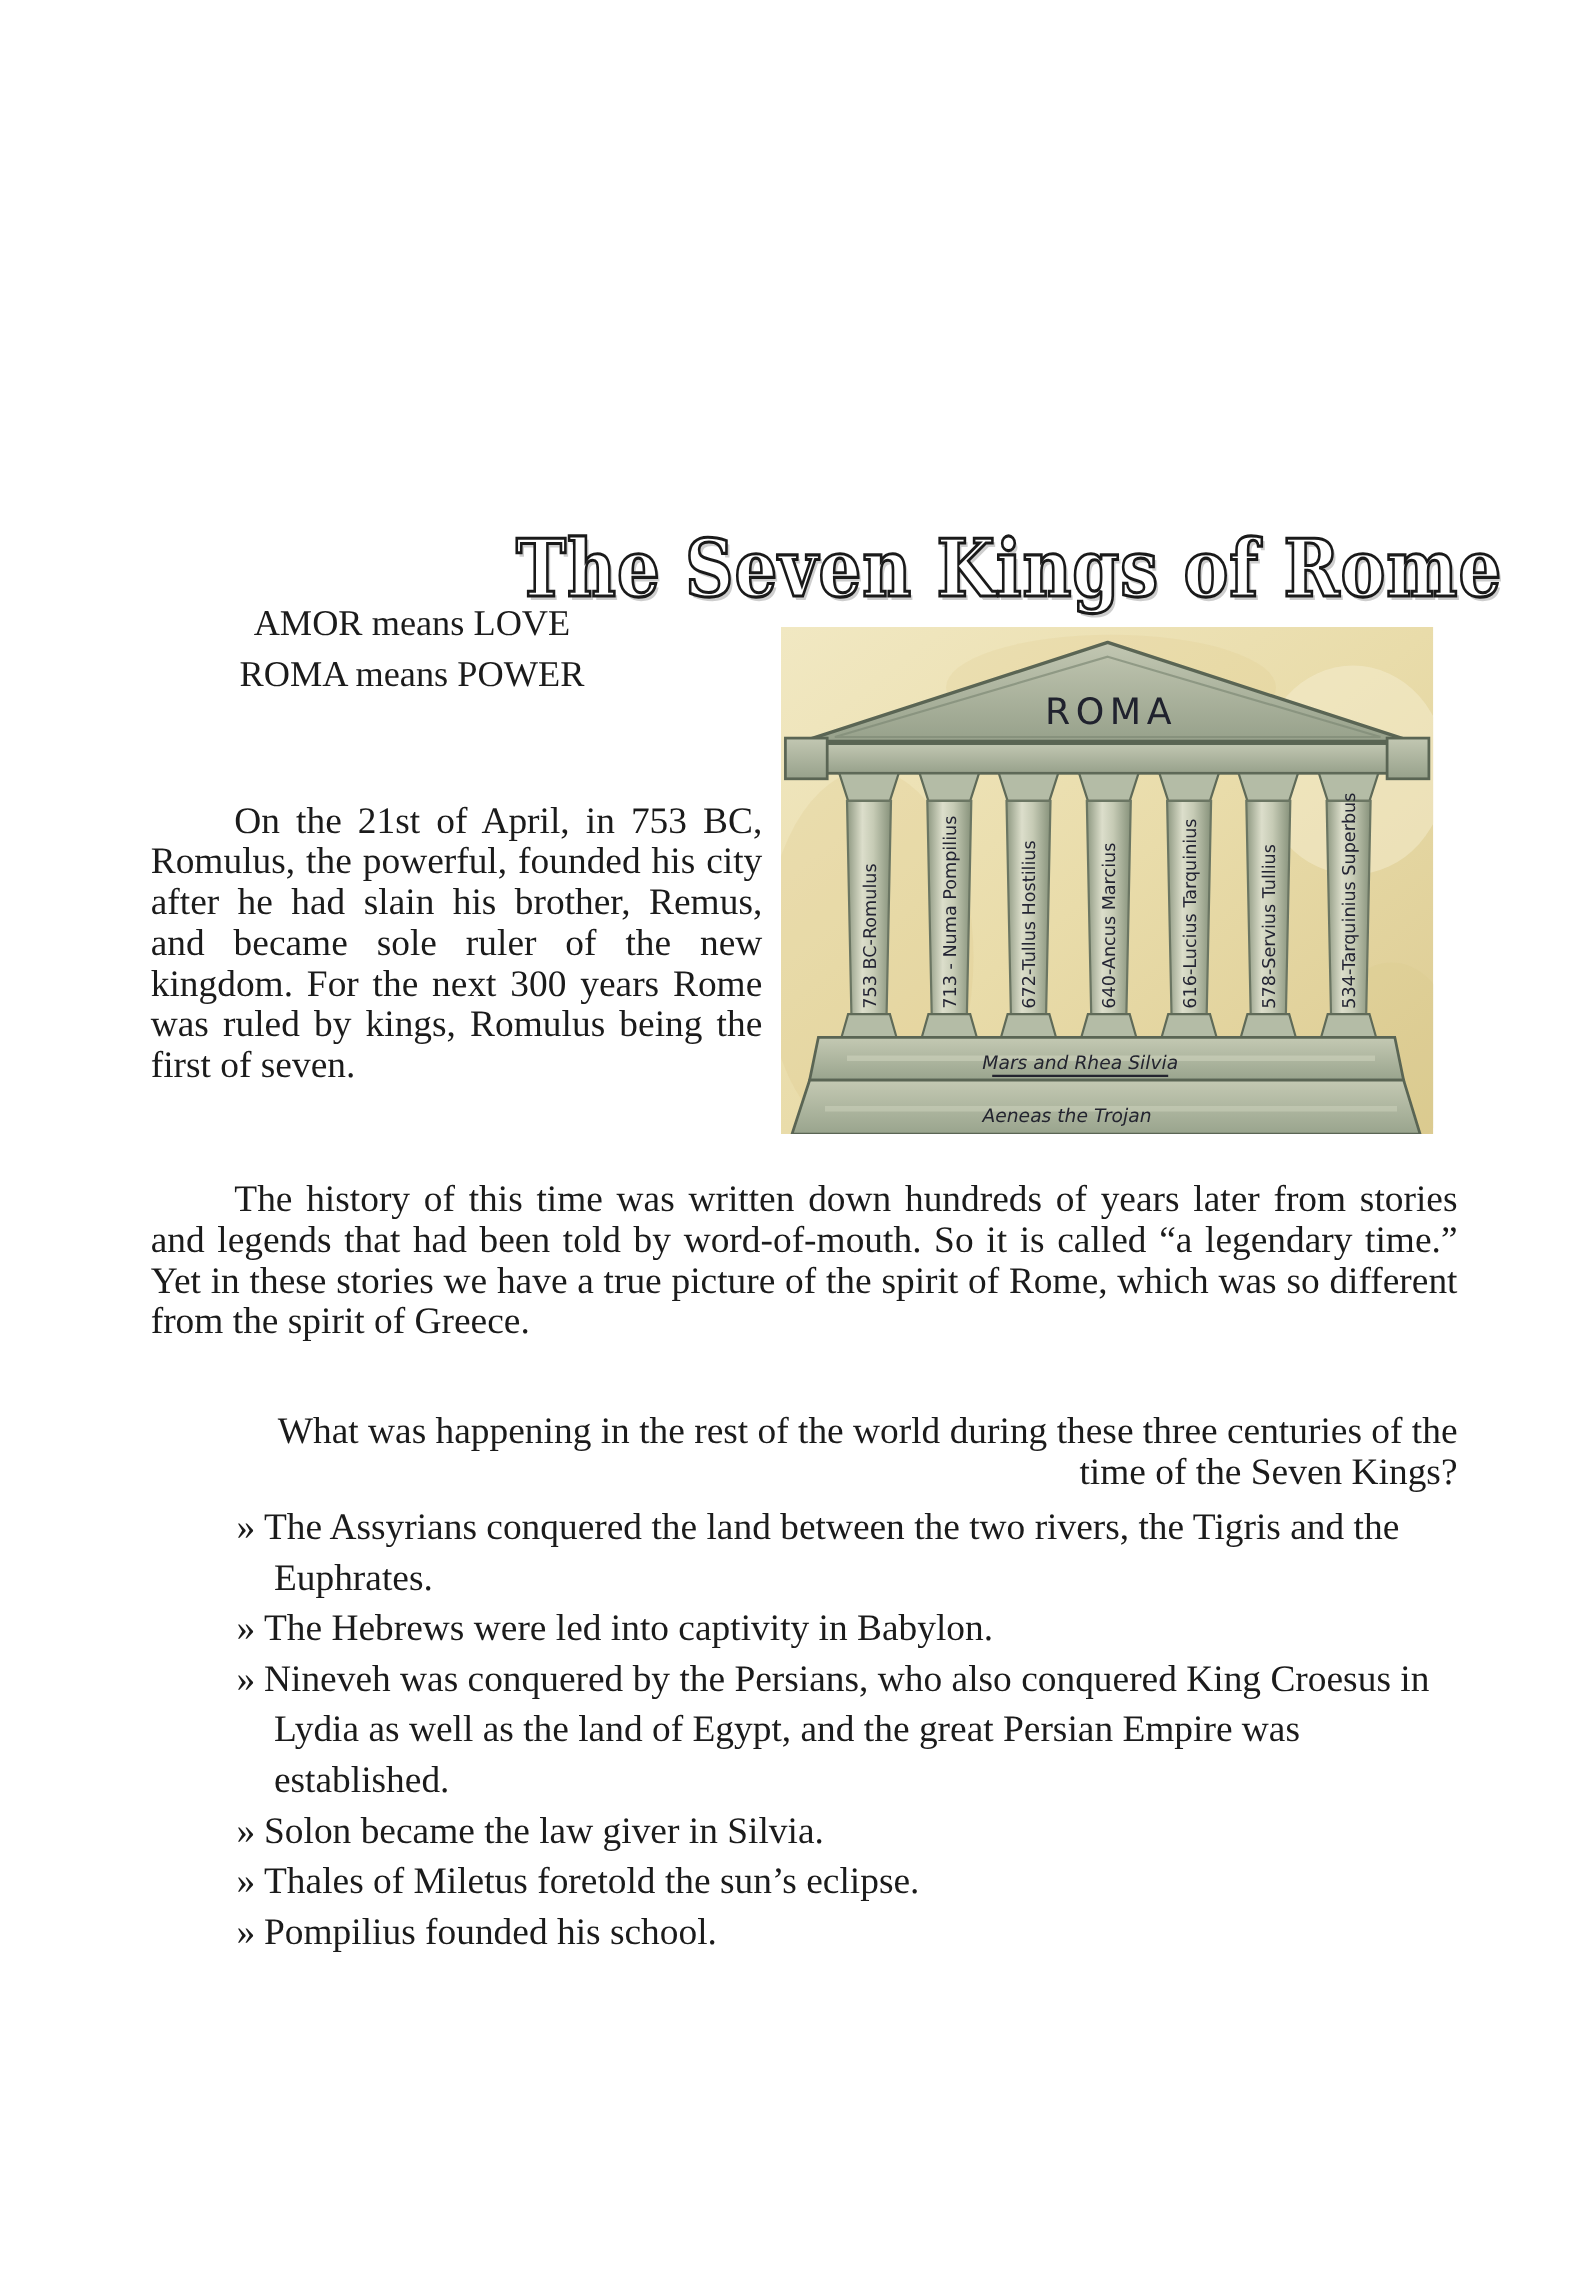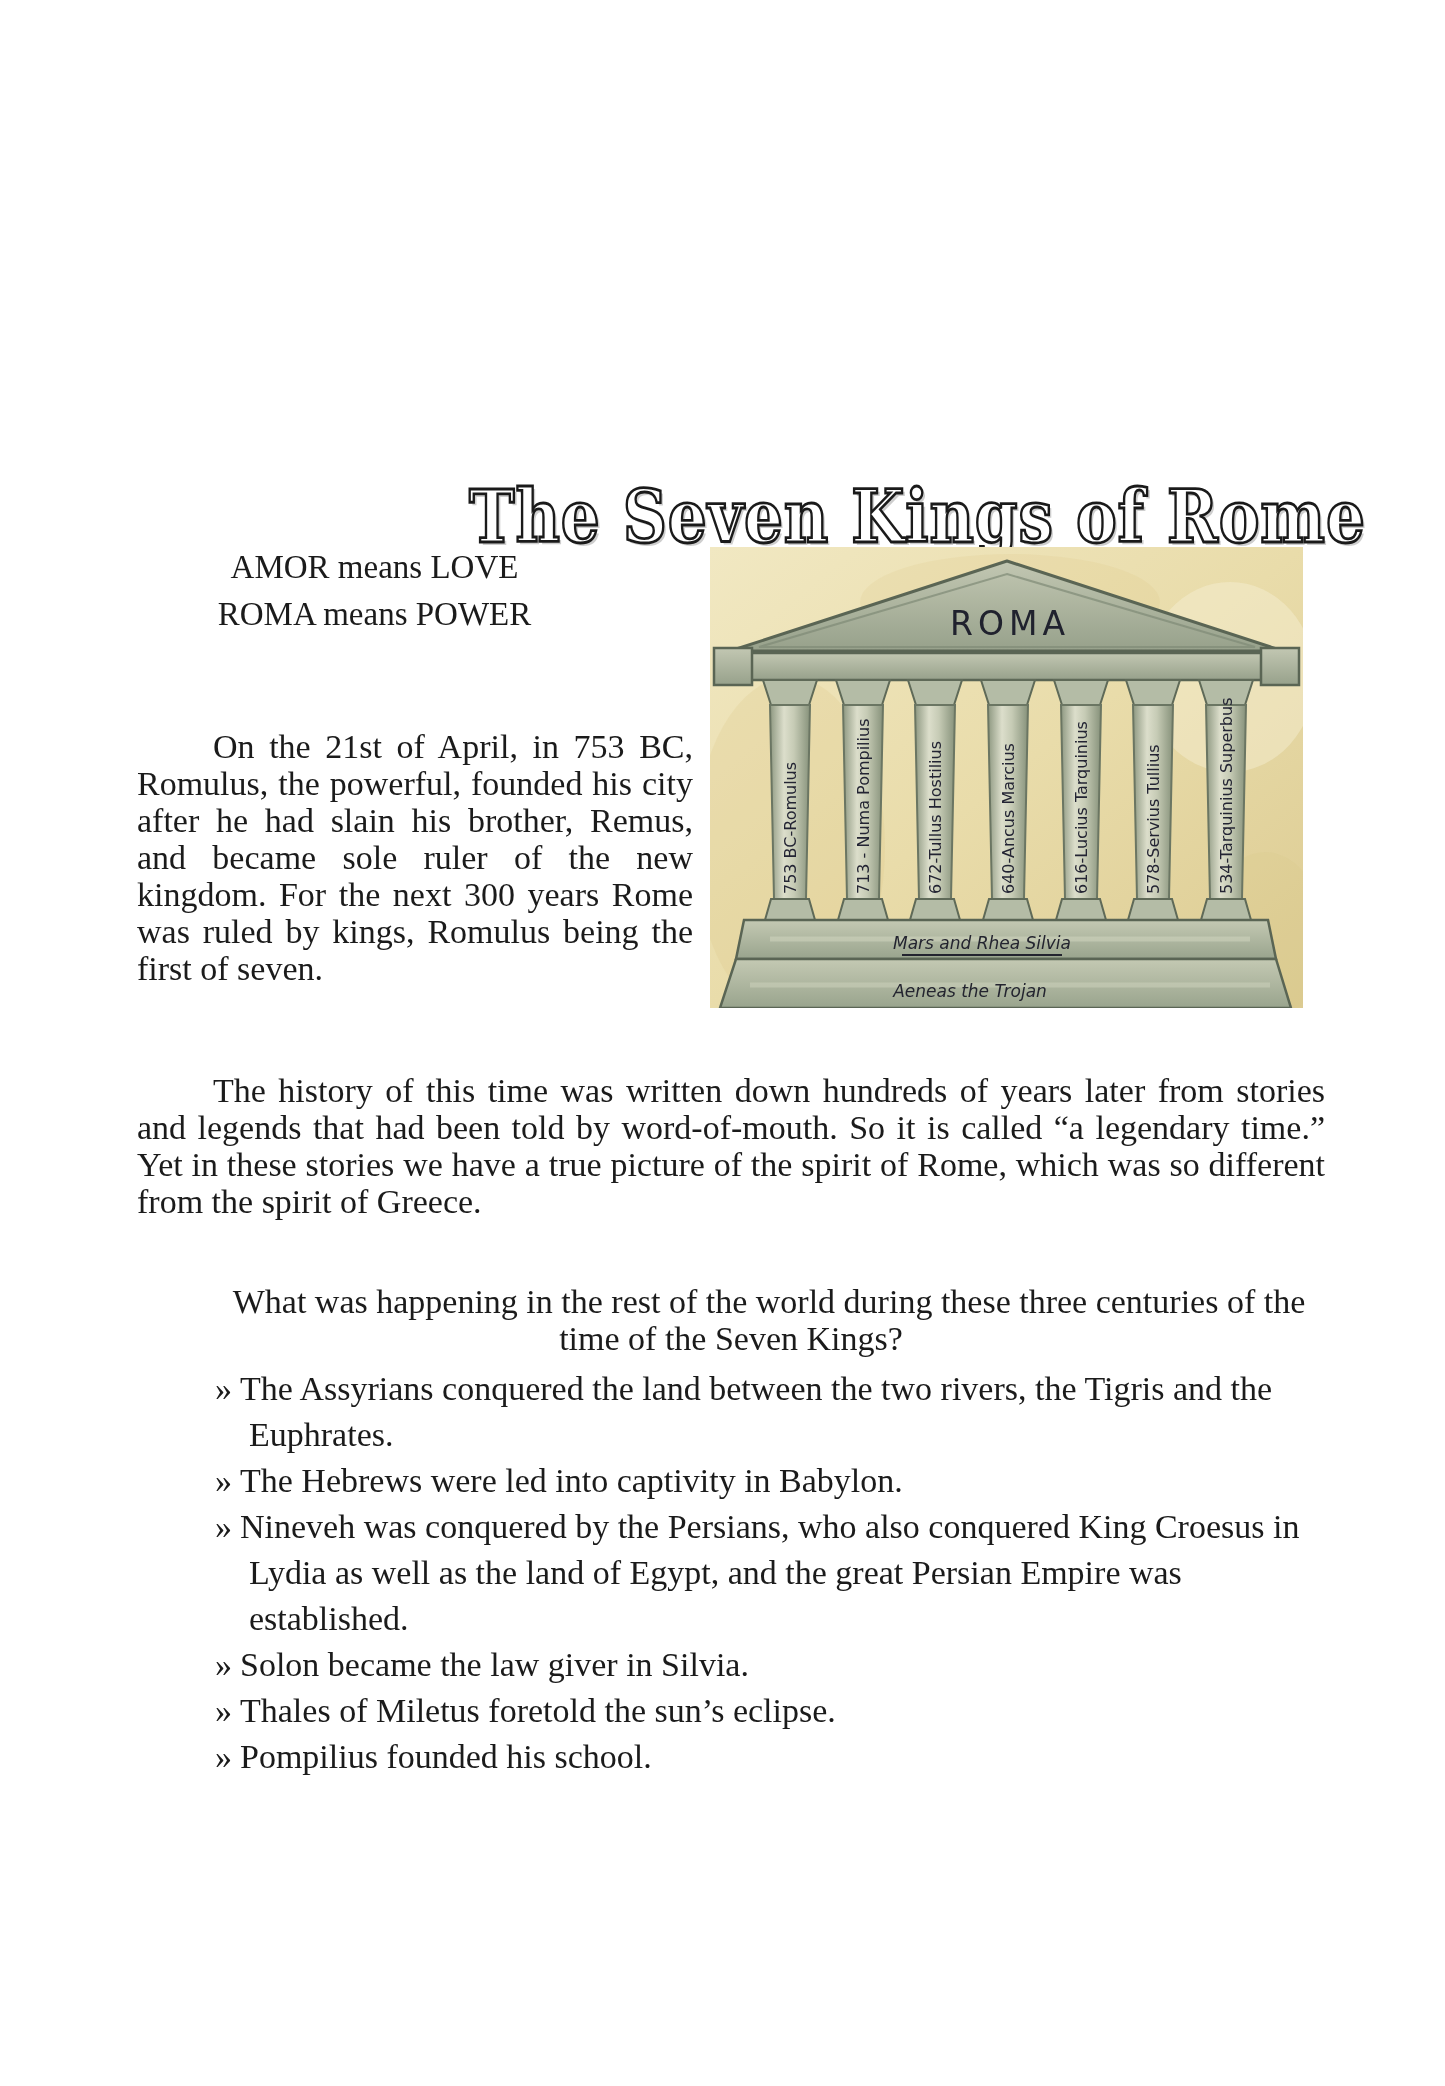--- a/index.html
+++ b/index.html
@@ -35,29 +35,29 @@
     font-weight:400;
     font-size:33px;line-height:47px;
   }
   .para{
     font-size:34px;line-height:37px;
     text-align:justify;
   }
   .para.indent{text-indent:76px;}
   .para1{position:absolute;top:694px;left:137px;width:556px;}
   .para2{position:absolute;top:1038px;left:137px;width:1188px;}
-  .para3{position:absolute;top:1249px;left:137px;width:1188px;text-align:center;}
+  .para3{position:absolute;top:1249px;left:137px;width:1188px;text-align:right;}
   .world-list{
     position:absolute;top:1366px;left:215px;width:1092px;
     font-size:34px;line-height:46px;
   }
   .li{padding-left:34px;text-indent:-34px;}
   .li .marker{margin-right:8px;}
   .illustration{
-    position:absolute;top:547px;left:710px;width:593px;height:461px;
+    position:absolute;top:570px;left:710px;width:593px;height:461px;
   }
   .illustration svg{display:block;width:593px;height:461px;}
   .hand{font-family:"DejaVu Sans",sans-serif;}
 </style>
 </head>
 <body>
 
 <div>
 
   <h1 class="page-title">

